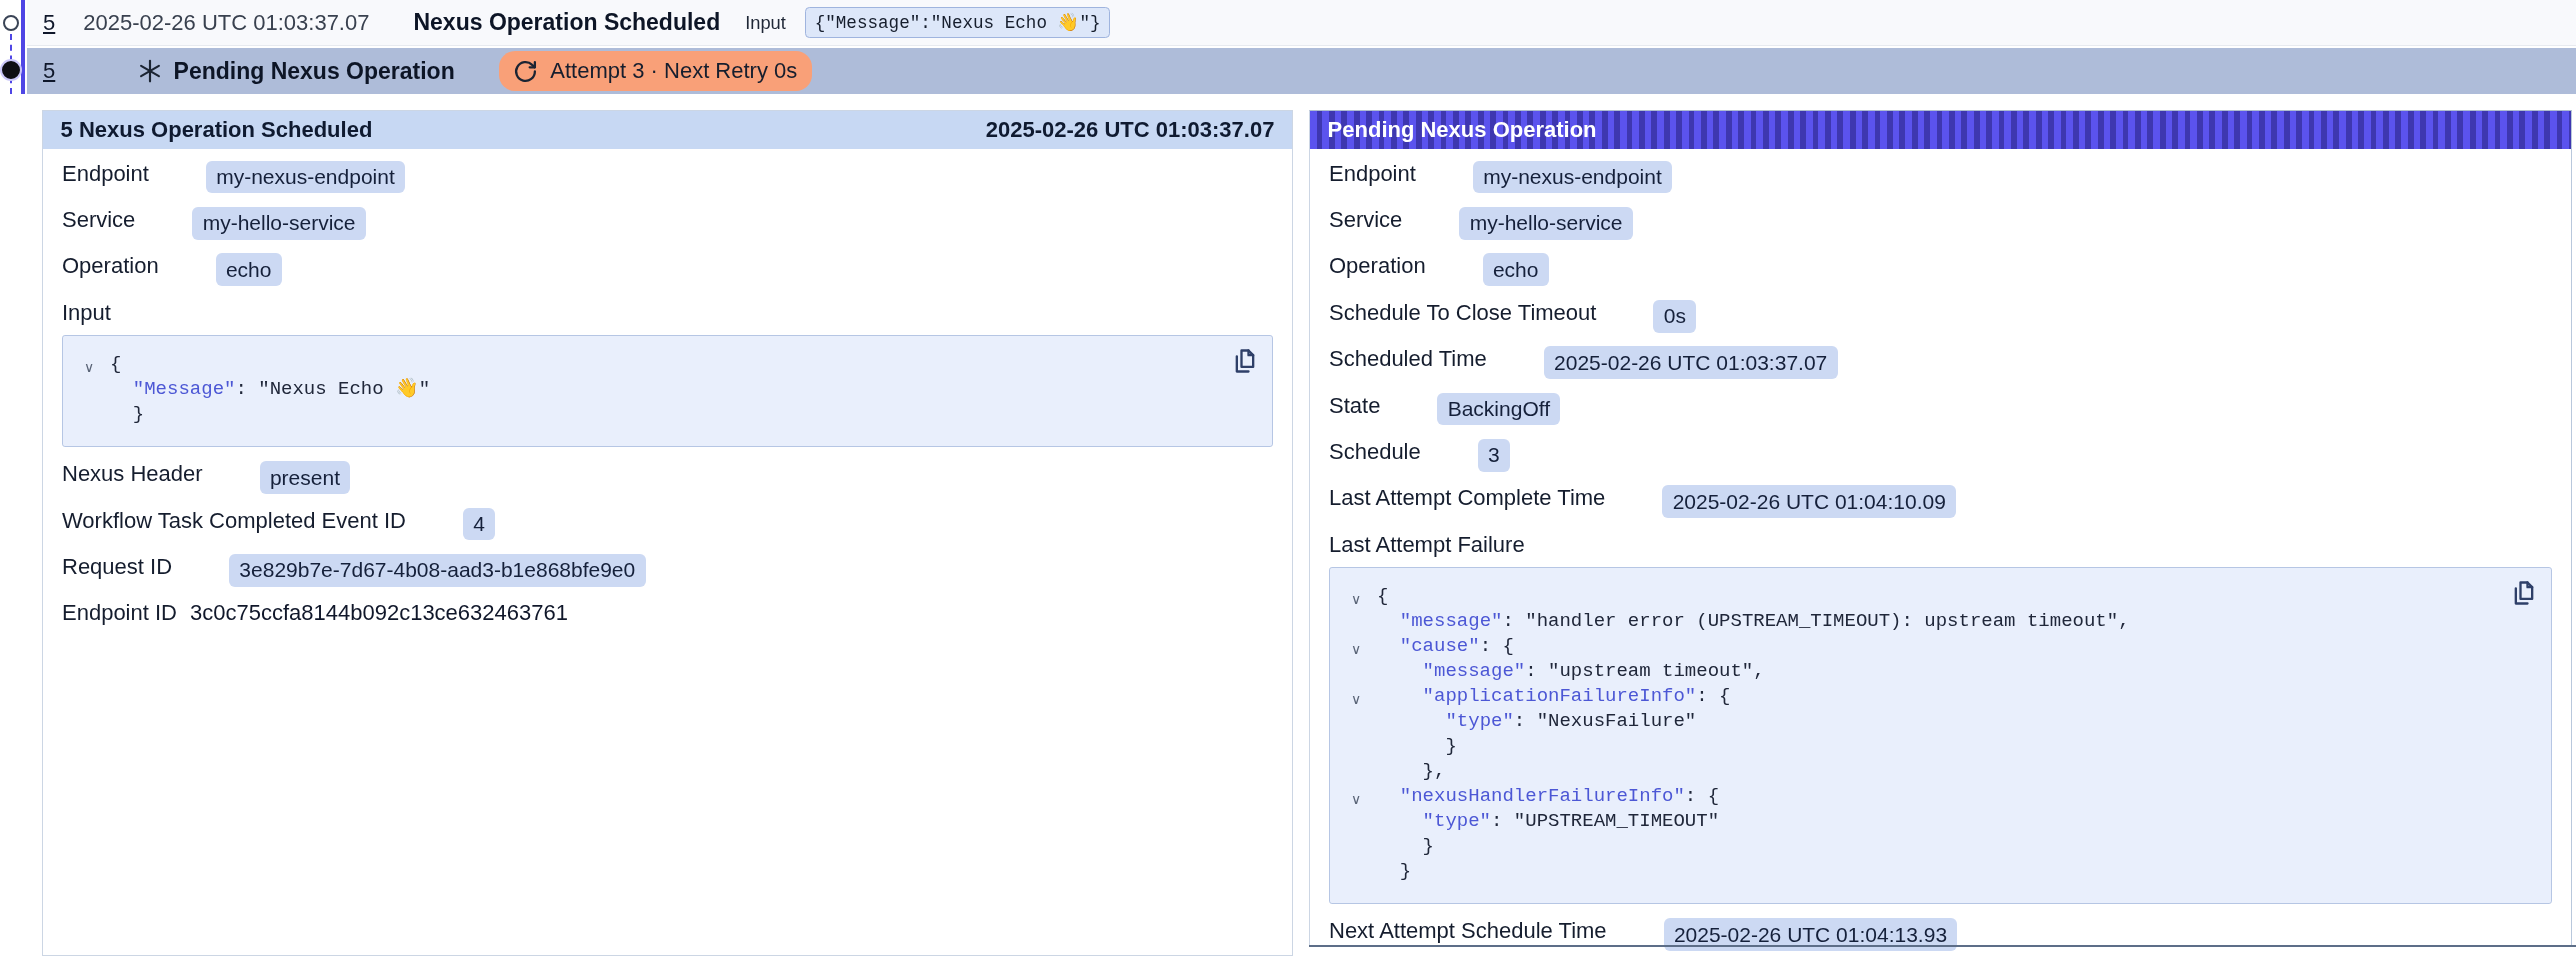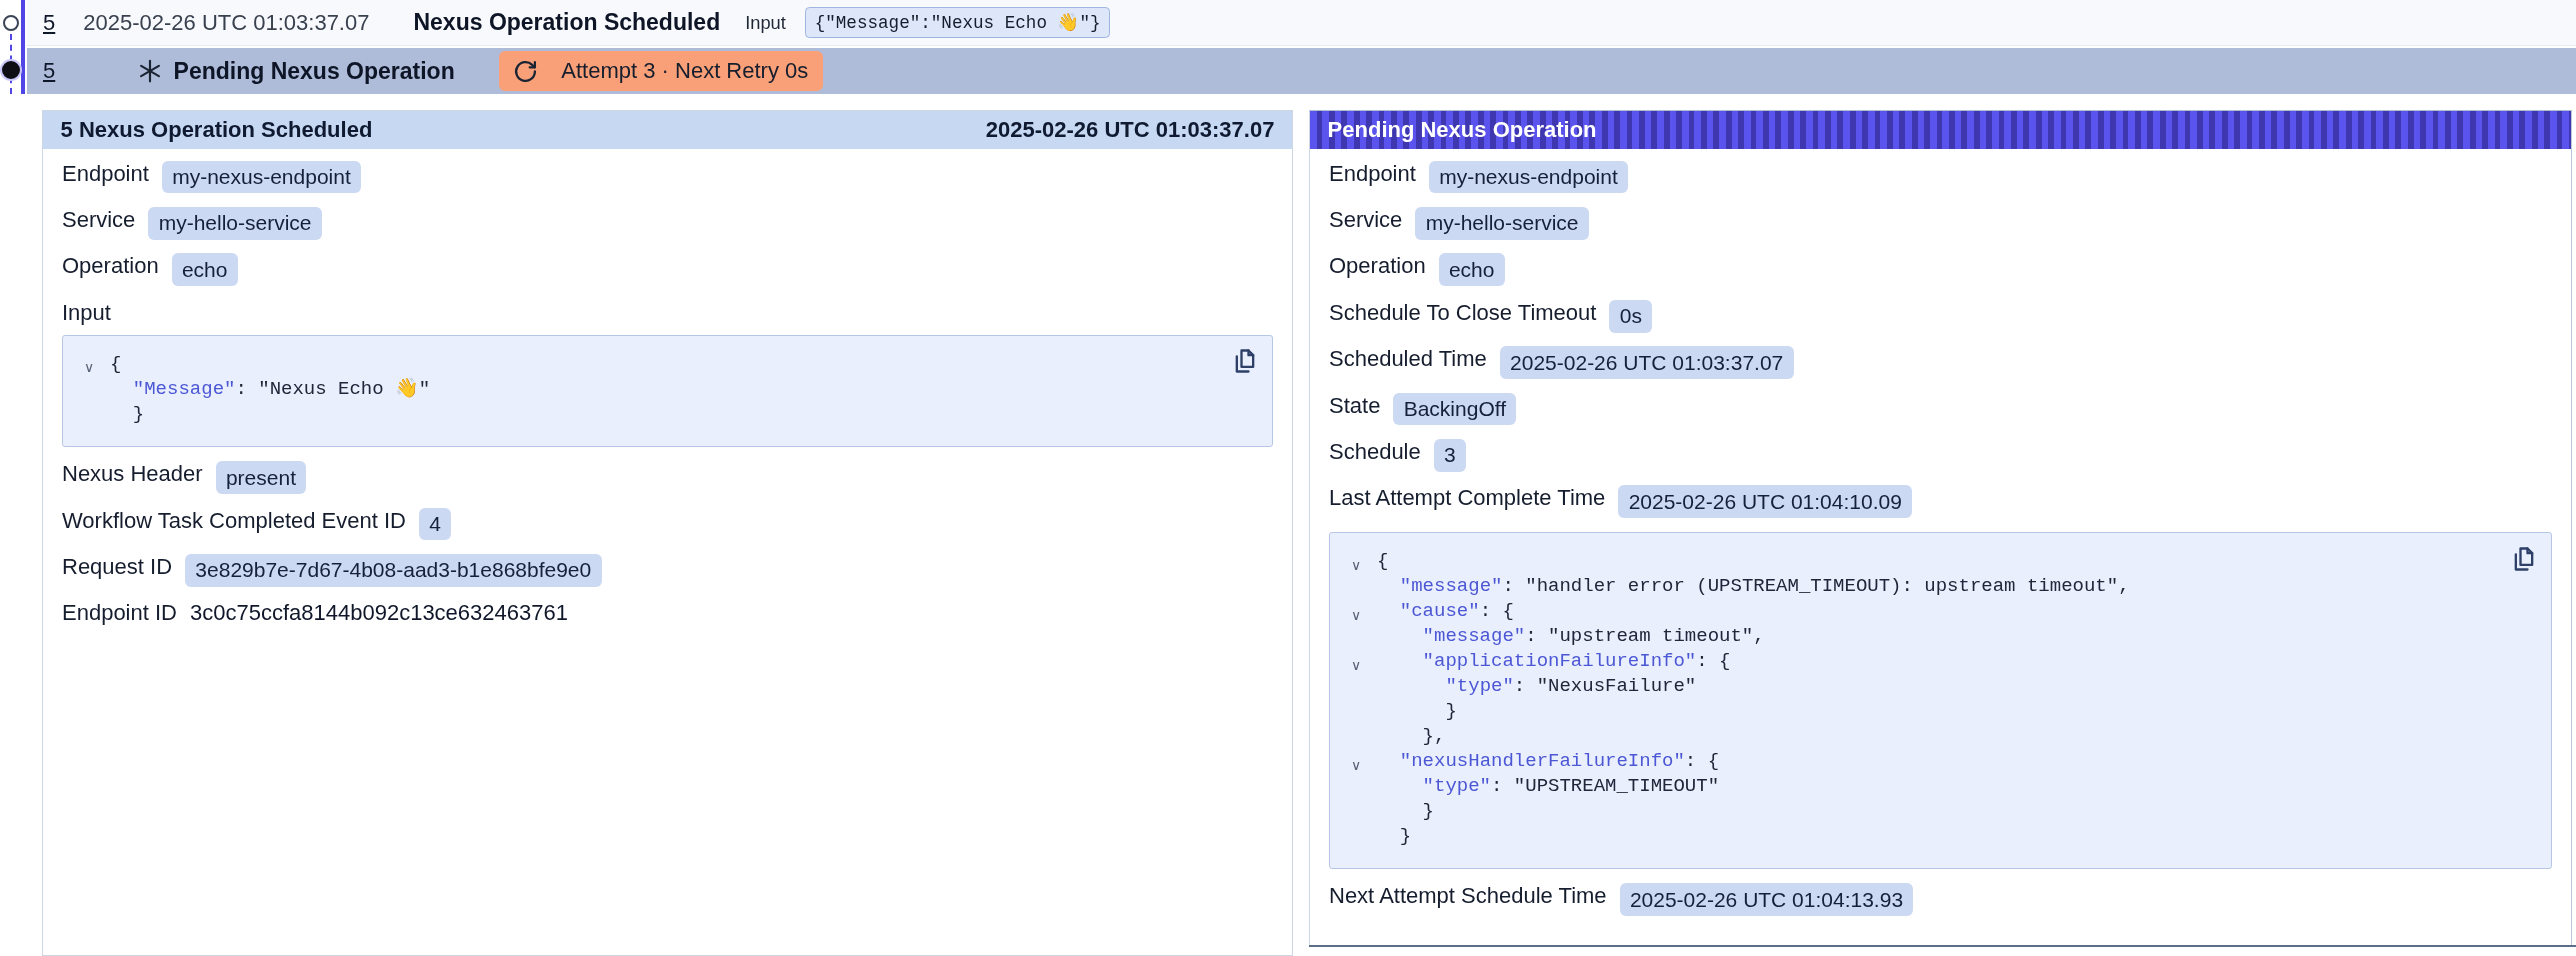--- a/index.html
+++ b/index.html
@@ -21,35 +21,35 @@
   .row2{position:absolute;left:27px;right:0;top:48px;height:46px;box-sizing:border-box;
     background:#aebcd9;display:flex;align-items:center;padding-left:16px;}
   .elink{color:#0f172a;text-decoration:underline;font-size:22px;cursor:pointer;}
   .ts{font-size:22px;color:#39414f;margin-left:28px;}
   .rtitle{font-size:23px;font-weight:700;color:#0d1526;margin-left:44px;}
   .inlabel{font-size:18.3px;color:#1f2736;margin-left:25px;}
   .inbadge{margin-left:19px;font-family:"Liberation Mono", monospace;font-size:17.6px;
     background:#dde7f9;border:1.5px solid #9fb4de;border-radius:4.4px;padding:3.7px 8.8px;color:#161e2d;white-space:pre;}
   .aster{margin-left:82px;display:inline-flex;align-items:center;}
   .rtitle2{font-size:23px;font-weight:700;color:#0d1526;margin-left:10.3px;}
-  .attempt-badge{margin-left:44px;display:inline-flex;align-items:center;gap:23px;
-    background:#f9a078;border-radius:6px;padding:6.6px 14.6px;font-size:22px;color:#161e2e;}
+  .attempt-badge{margin-left:44px;display:inline-flex;align-items:center;gap:12px;
+    background:#f9a078;border-radius:16px;padding:6.6px 14.6px;font-size:22px;color:#161e2e;}
   
   .panels{position:absolute;left:42px;right:4.4px;top:110px;bottom:0;display:flex;gap:16px;align-items:flex-start;}
   .panel{box-sizing:border-box;background:#ffffff;}
   .panel.left{width:1251px;height:846px;border:1.5px solid #ccd6e4;}
   .panel.right{flex:1;height:835px;border-left:1.5px solid #ccd6e4;border-right:1.5px solid #b9c8dc;border-top:1.5px solid #aebccf;}
   .panel-head{height:38px;display:flex;align-items:center;justify-content:space-between;padding:0 17.6px;font-size:22px;}
   .head-blue{background:#c7d8f3;color:#0f1a30;font-weight:700;}
   .head-striped{background:repeating-linear-gradient(to right,#5b53ee 0 6.6px,#3e37b0 6.6px 12.4px);
     color:#ffffff;font-weight:700;}
   .panel-body{padding:11.7px 19px 7.3px 19px;}
   .frow{display:flex;align-items:flex-start;gap:13px;min-height:34px;margin:0 0 12.4px 0;}
   .flabel{font-size:22px;color:#151d2e;}
-  .vbadge{background:#ccd9f3;border-radius:5.9px;padding:4.4px 10.3px;font-size:21px;color:#15203a;}
+  .vbadge{background:#ccd9f3;border-radius:5.9px;padding:4.4px 10.3px;font-size:21px;color:#15203a;margin-left:44px;}
   .vlink{font-size:22px;color:#10172a;cursor:pointer;}
   .clabel{font-size:22px;color:#151d2e;margin:2.9px 0 8.8px 0;}
   .code-block{position:relative;background:#e9effc;border:1.5px solid #b6c6e4;border-radius:2.9px;
     padding:16px 51px 19px 47px;margin:0 0 14.6px 0;}
   .cl{font-family:"Liberation Mono", monospace;font-size:19px;line-height:25px;color:#20273a;
     white-space:pre;position:relative;}
   .cl .k{color:#4c57d5;}
   .cl .p{color:#20273a;}
   .chev{position:absolute;left:-26px;top:3.7px;font-size:14px;color:#5a6477;cursor:pointer;
     font-family:"DejaVu Sans", sans-serif;}
@@ -174,20 +174,21 @@
           <span class="vbadge">BackingOff</span>
         </div>
         <div class="frow">
           <span class="flabel">Schedule</span>
           <span class="vbadge">3</span>
         </div>
         <div class="frow">
           <span class="flabel">Last Attempt Complete Time</span>
           <span class="vbadge">2025-02-26 UTC 01:04:10.09</span>
         </div>
+        <div class="clabel">Last Attempt Failure</div>
         <div class="code-block">
           <button class="copy">
     <svg viewBox="0 0 24 24" width="28" height="28" fill="none" stroke="#2e3f68" stroke-width="2" stroke-linejoin="round" stroke-linecap="round">
       <path d="M9 3h6l4 4v10H9z"></path>
       <path d="M15 3v4h4"></path>
       <path d="M5 8v13h10"></path>
     </svg>
   </button>
           <div class="cl"><span class="chev">∨</span><span class="p">{</span></div>
           <div class="cl"><span class="p">  </span><span class="k">"message"</span><span class="p">: "handler error (UPSTREAM_TIMEOUT): upstream timeout",</span></div>

